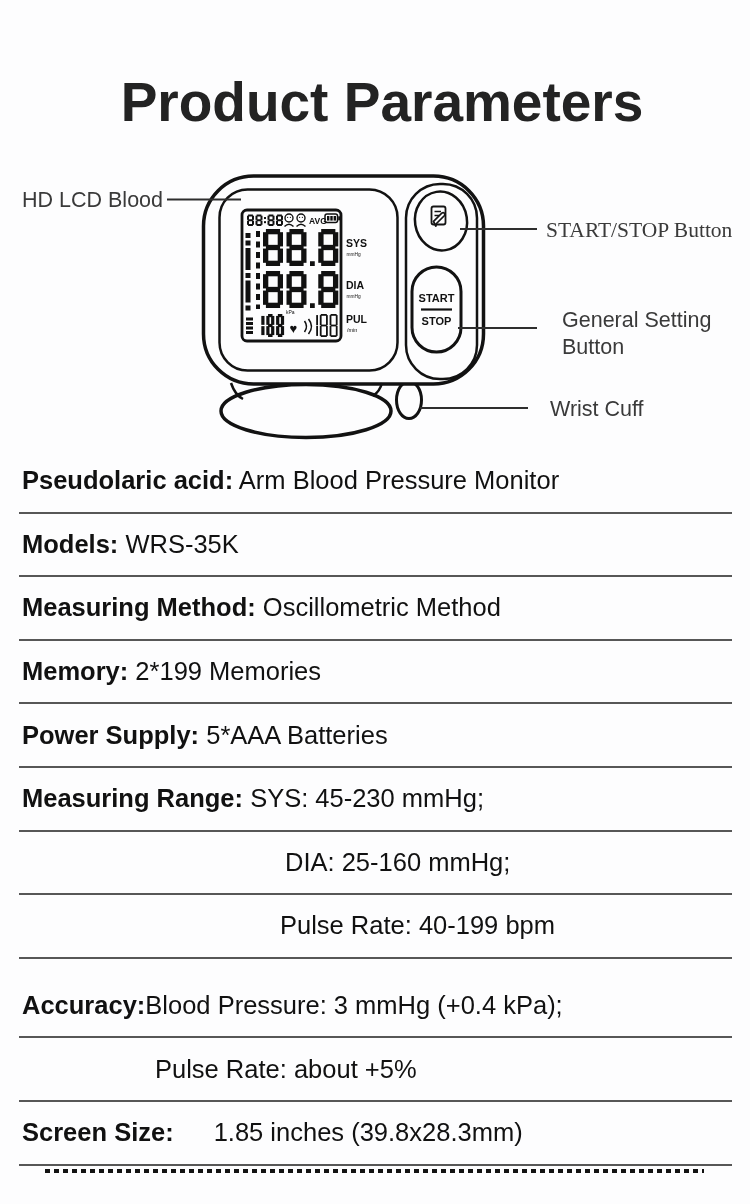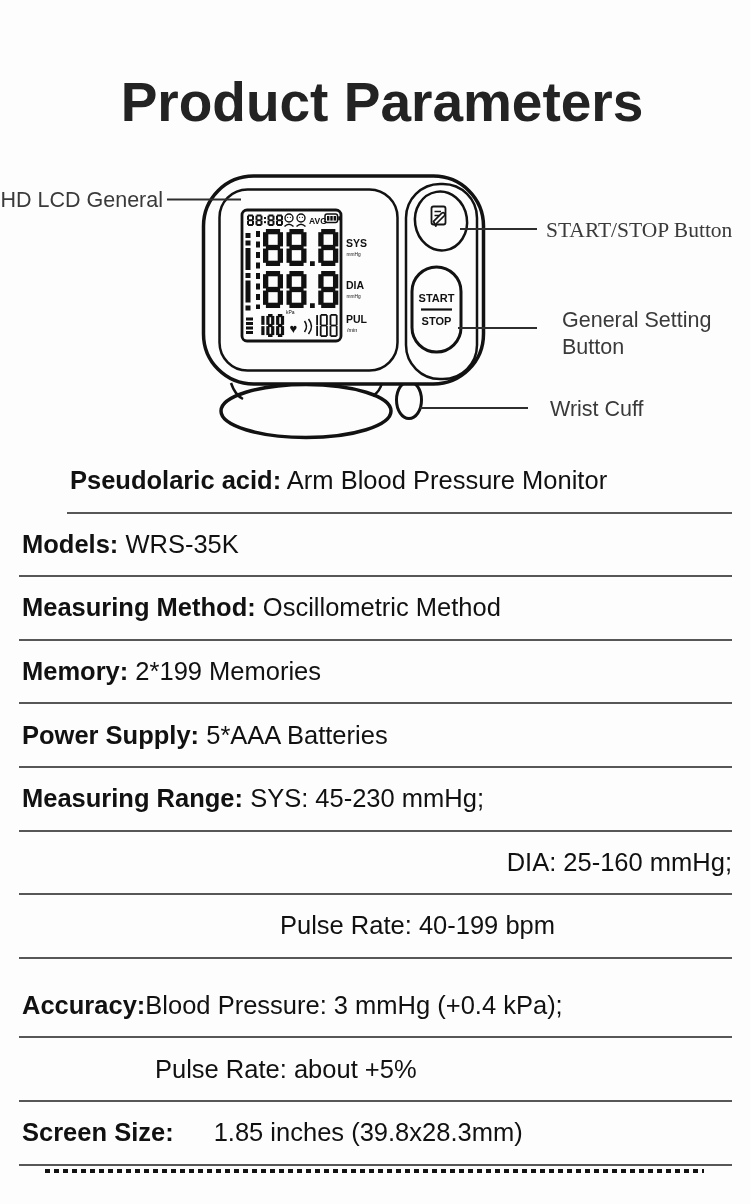--- a/index.html
+++ b/index.html
@@ -228,27 +228,27 @@
   <text x="436.5" y="324.5" text-anchor="middle" font-size="11" font-weight="bold" fill="#111">STOP</text>
 
   <g stroke="#2e2e2e" stroke-width="2">
     <line x1="167" y1="199.5" x2="241" y2="199.5"></line>
     <line x1="460" y1="229" x2="537" y2="229"></line>
     <line x1="458" y1="328" x2="537" y2="328"></line>
     <line x1="420" y1="408" x2="528" y2="408"></line>
   </g>
 </svg>
 
-<div class="callout" id="callout-hd-lcd">HD LCD General</div>
+<div class="callout" id="callout-hd-lcd">HD LCD Blood</div>
 <div class="callout" id="callout-start-stop">START/STOP Button</div>
 <div class="callout" id="callout-general-setting">General Setting Button</div>
 <div class="callout" id="callout-wrist-cuff">Wrist Cuff</div>
 
 <div id="specs">
-    <div class="spec-row" style="padding-left: 3px; margin-left: 48px;">
+    <div class="spec-row" style="padding-left: 3px;">
     <span class="spec-label">Pseudolaric acid:</span>
       <span class="spec-value"> Arm Blood Pressure Monitor</span>
   </div>
     <div class="spec-row" style="padding-left: 3px;">
     <span class="spec-label">Models:</span>
       <span class="spec-value"> WRS-35K</span>
   </div>
     <div class="spec-row" style="padding-left: 3px;">
     <span class="spec-label">Measuring Method:</span>
       <span class="spec-value"> Oscillometric Method</span>
@@ -258,21 +258,21 @@
       <span class="spec-value"> 2*199 Memories</span>
   </div>
     <div class="spec-row" style="padding-left: 3px;">
     <span class="spec-label">Power Supply:</span>
       <span class="spec-value"> 5*AAA Batteries</span>
   </div>
     <div class="spec-row" style="padding-left: 3px;">
     <span class="spec-label">Measuring Range:</span>
       <span class="spec-value"> SYS: 45-230 mmHg;</span>
   </div>
-    <div class="spec-row" style="padding-left: 266px; justify-content: flex-end;">
+    <div class="spec-row" style="padding-left: 266px;">
     <span class="spec-label"></span>
       <span class="spec-value">DIA: 25-160 mmHg;</span>
   </div>
     <div class="spec-row" style="padding-left: 261px;">
     <span class="spec-label"></span>
       <span class="spec-value">Pulse Rate: 40-199 bpm</span>
   </div>
     <div class="spec-row" style="padding-left: 3px; margin-top: 16px;">
     <span class="spec-label">Accuracy:</span>
       <span class="spec-value">Blood Pressure: 3 mmHg (+0.4 kPa);</span>

